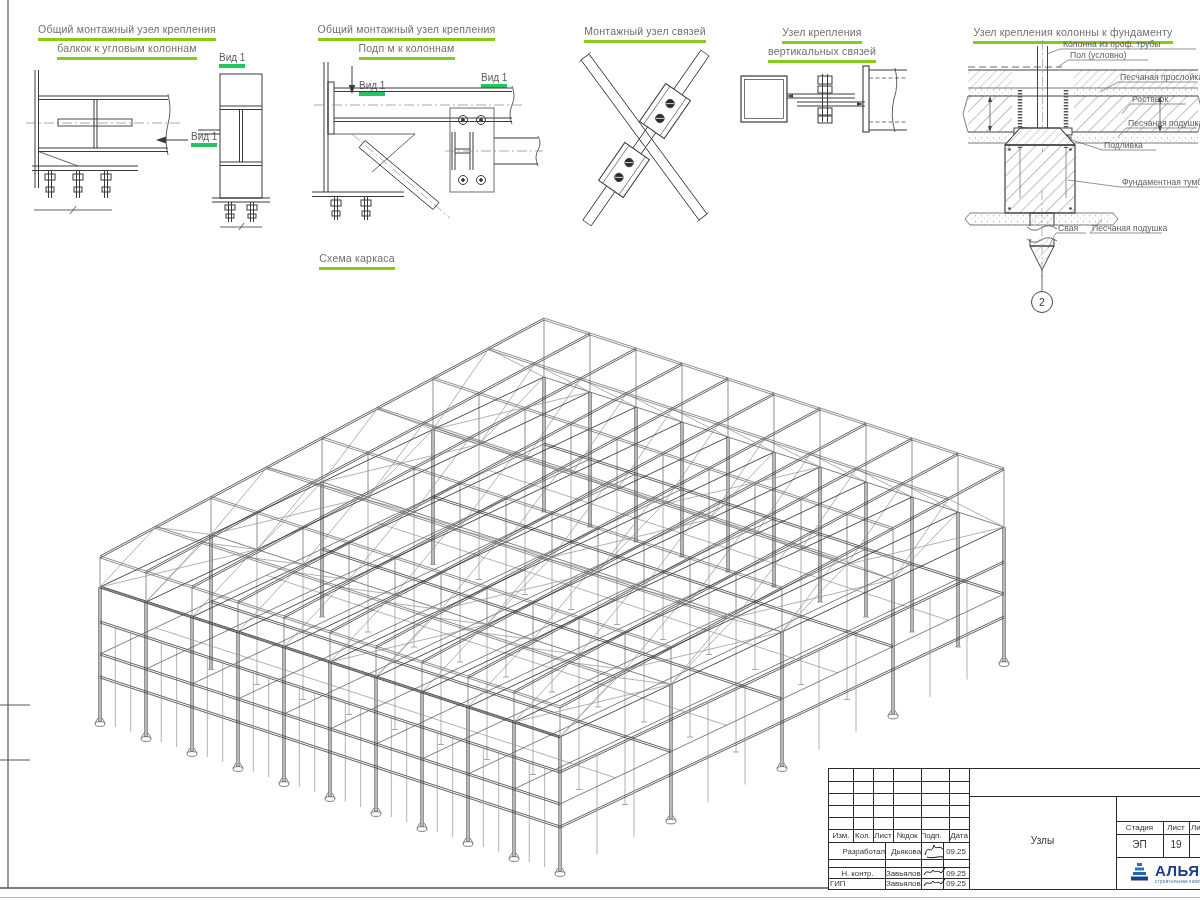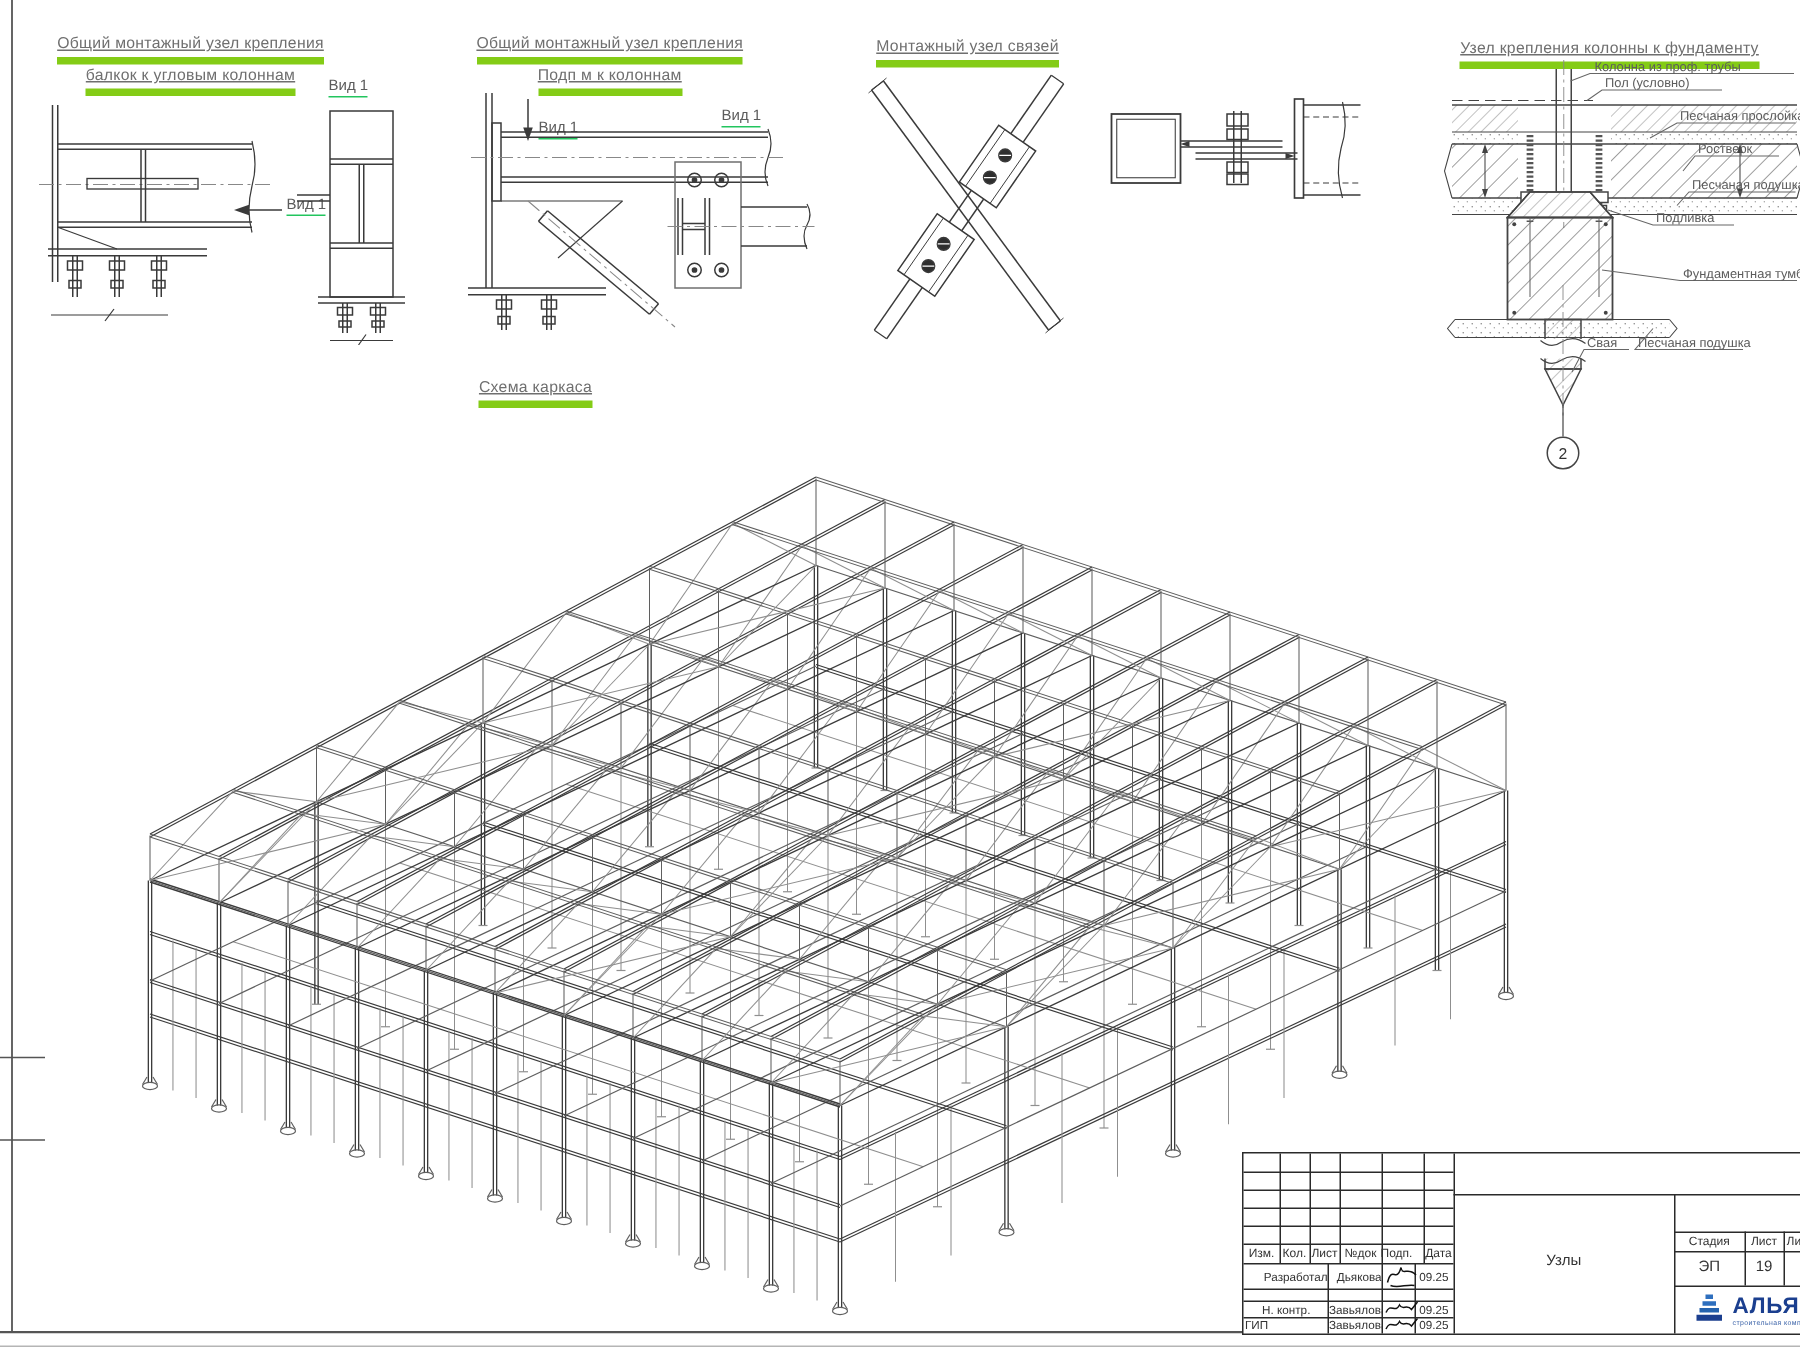--- a/index.html
+++ b/index.html
@@ -1,22 +1,22 @@
 <!DOCTYPE html>
 <html><head>
 <meta charset="utf-8">
 <style>
   html,body{margin:0;padding:0;background:#e9e9e9;}
   #sheet{position:relative;width:1200px;height:900px;background:#ffffff;overflow:hidden;
          font-family:"Liberation Sans",sans-serif;}
   .abs{position:absolute;}
   .dtitle{position:absolute;text-align:center;color:#6f6f6f;font-size:10.5px;line-height:15px;letter-spacing:.2px;}
-  .dtitle span{display:inline-block;border-bottom:5px solid #84cc16;padding-bottom:1px;text-decoration:underline;}
+  .dtitle span{display:inline-block;border-bottom:3px solid #84cc16;padding-bottom:1px;}
   .viewlbl{position:absolute;color:#5c5c5c;font-size:10px;}
-  .viewlbl span{display:inline-block;border-bottom:1px solid #22c55e;padding-bottom:1px;}
+  .viewlbl span{display:inline-block;border-bottom:4px solid #22c55e;padding-bottom:1px;}
   svg{display:block;}
   
   #titleblock{position:absolute;left:828px;top:768px;width:420px;height:120px;
               border:1.6px solid #2a2a2a;background:#fff;color:#333;}
   .vl{position:absolute;width:1px;background:#2a2a2a;}
   .hl{position:absolute;height:1px;background:#2a2a2a;}
   .tbt{position:absolute;font-size:8px;color:#333;text-align:center;white-space:nowrap;overflow:hidden;}
   .logo-name{font-weight:bold;font-size:15px;color:#1b3f8f;letter-spacing:.5px;}
   .logo-sub{font-size:4.6px;color:#3a62a8;letter-spacing:.3px;}
 </style>
@@ -36,20 +36,24 @@
   <div class="dtitle" style="left:21px;top:22px;width:212px">
     <span>Общий монтажный узел крепления</span><br>
     <span>балкок к угловым колоннам</span>
   </div>
   <div class="dtitle" style="left:303px;top:22px;width:207px">
     <span>Общий монтажный узел крепления</span><br>
     <span>Подп м к колоннам</span>
   </div>
   <div class="dtitle" style="left:552px;top:24px;width:186px">
     <span>Монтажный узел связей</span>
+  </div>
+  <div class="dtitle" style="left:742px;top:25px;width:160px">
+    <span>Узел крепления</span><br>
+    <span>вертикальных связей</span>
   </div>
   <div class="dtitle" style="left:948px;top:25px;width:250px">
     <span>Узел крепления колонны к фундаменту</span>
   </div>
   <div class="dtitle" style="left:298px;top:251px;width:118px">
     <span>Схема каркаса</span>
   </div>
 
   <div class="viewlbl" style="left:191px;top:131px"><span>Вид 1</span></div>
   <div class="viewlbl" style="left:219px;top:52px"><span>Вид 1</span></div>

